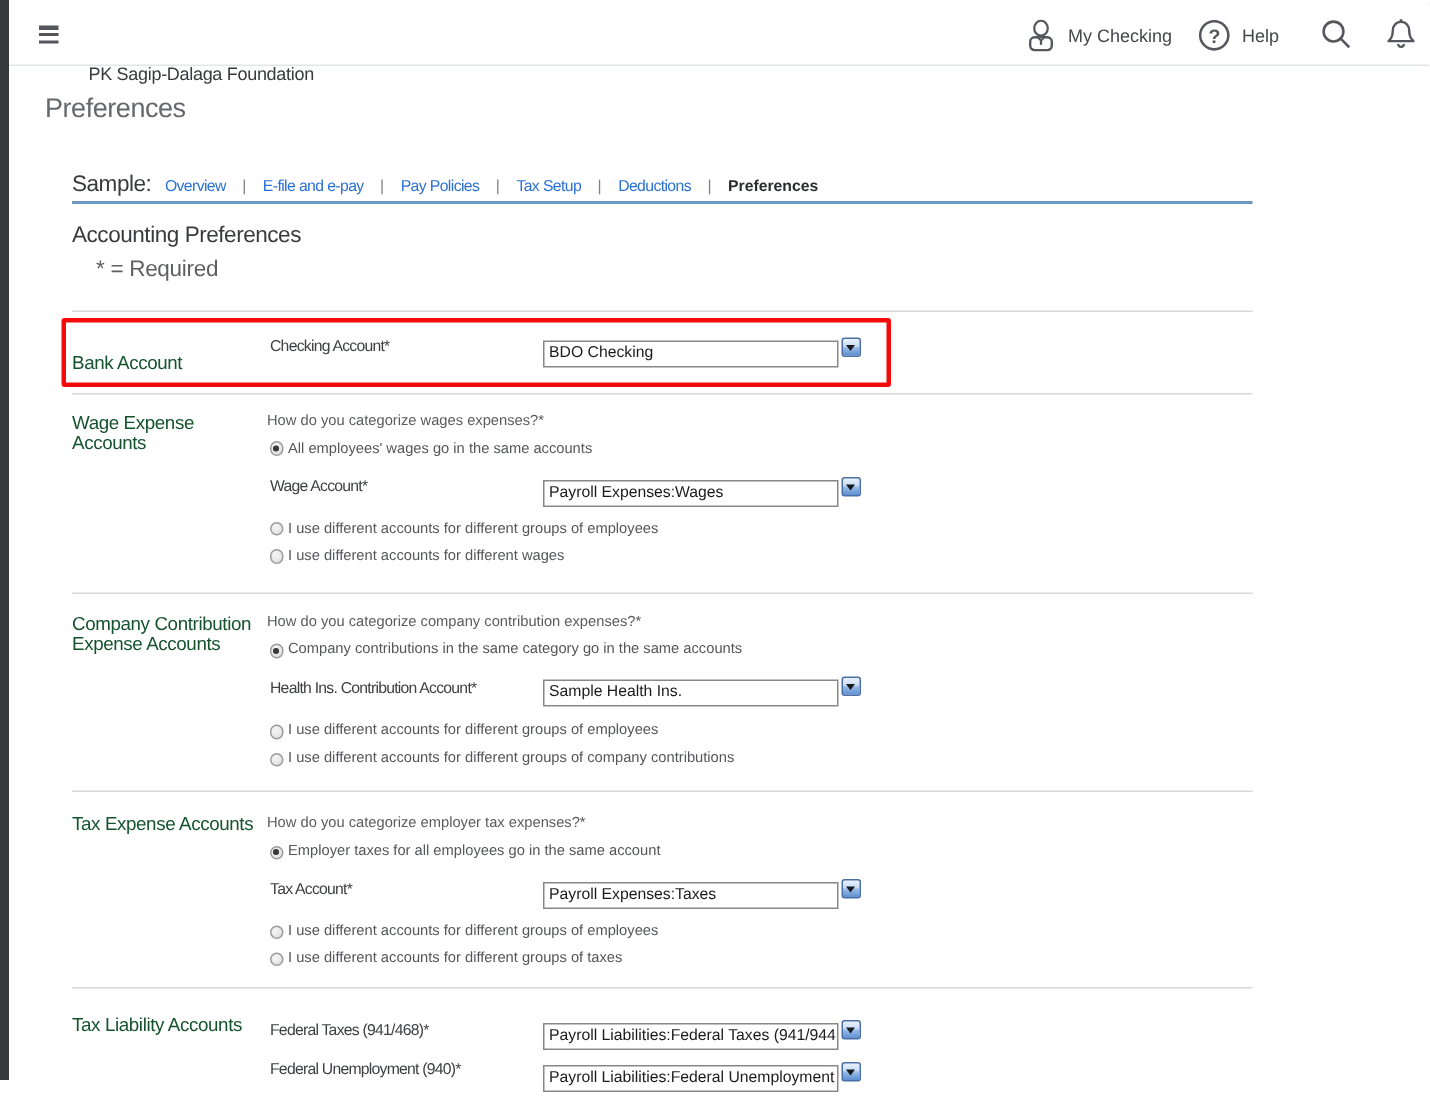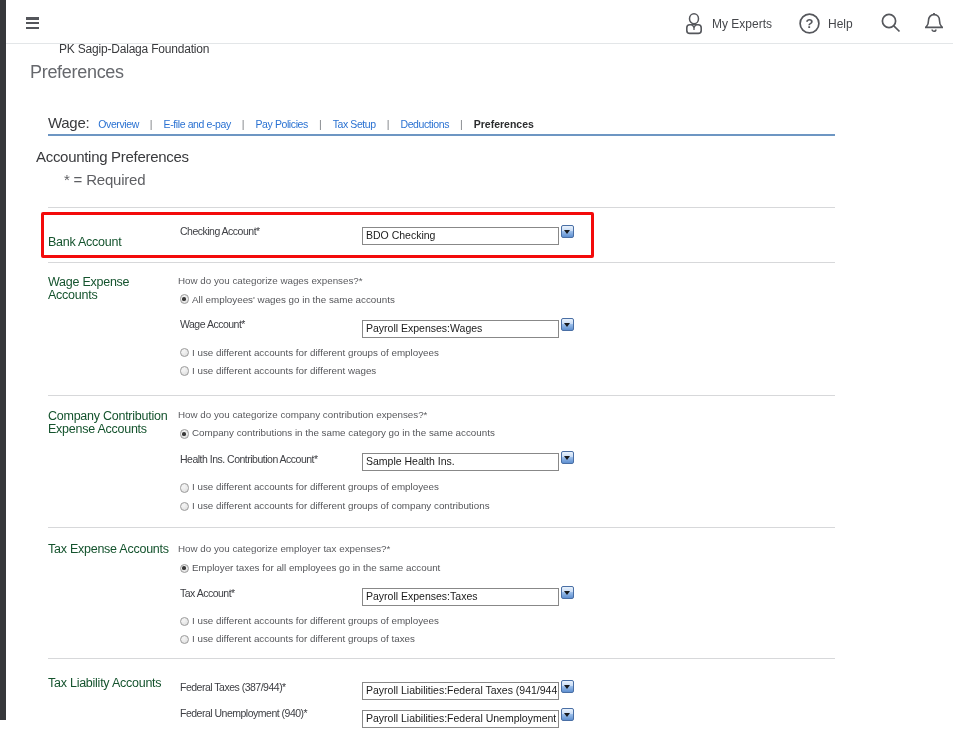--- a/index.html
+++ b/index.html
@@ -16,21 +16,21 @@
   #myexp{left:712px;top:16.5px;font-size:12px;color:#45474b;}
   #helptxt{left:828px;top:16.5px;font-size:12px;color:#45474b;}
   
   #h1{left:30px;top:62px;font-size:18px;color:#66686d;letter-spacing:-0.3px;}
   #setuprow{left:48px;top:113.5px;font-size:10.5px;}
   #setuprow .lbl{font-size:15px;color:#393a3d;margin-right:9px;letter-spacing:-0.3px;}
   #setuprow a{color:#2b72d2;text-decoration:none;letter-spacing:-0.4px;}
   #setuprow .sep{color:#7d8085;margin:0 11px;}
   #setuprow .cur{color:#2b2c2e;font-weight:bold;}
   #bluehr{left:48px;top:134px;width:787px;height:2px;background:#6d96c3;}
-  #acct{left:36px;top:148px;font-size:15px;color:#393a3d;letter-spacing:-0.3px;}
+  #acct{left:48px;top:148px;font-size:15px;color:#393a3d;letter-spacing:-0.3px;}
   #req{left:64px;top:171px;font-size:15px;color:#5e5f63;letter-spacing:-0.2px;}
   .ghr{left:48px;width:787px;height:1px;background:#d7d8da;}
   
   .slbl{left:48px;font-size:12.5px;color:#14532d;line-height:12.5px;letter-spacing:-0.25px;}
   
   .q{left:178px;font-size:9.8px;color:#5a5b5f;}
   .rtxt{left:192px;font-size:9.8px;color:#55565a;}
   .blbl{left:180px;font-size:10.5px;font-weight:normal;color:#3f4045;letter-spacing:-0.5px;}
   .radio{left:179.5px;width:7.5px;height:7.5px;border:1px solid #9b9b9b;border-radius:50%;
          background:radial-gradient(circle at 35% 30%, #f2f2f2 20%, #e2e2e2 75%, #d8d8d8 100%);}
@@ -58,21 +58,21 @@
   <div class="abs hamb" style="top:26.9px"></div>
   <div class="abs" id="coname">PK Sagip-Dalaga Foundation</div>
 
   <svg class="abs topicon" style="left:686px;top:13px" width="16" height="22" viewBox="0 0 16 22">
     <ellipse cx="8" cy="5.8" rx="4.5" ry="5" fill="none" stroke="#55575c" stroke-width="1.5"></ellipse>
     <rect x="0.8" y="11.8" width="14.4" height="8.6" rx="3" fill="none" stroke="#55575c" stroke-width="1.6"></rect>
     <path d="M5.8 11.9 L8 14.1 L10.2 11.9" fill="none" stroke="#55575c" stroke-width="1.3"></path>
     <path d="M8 14.1 v1.6" stroke="#55575c" stroke-width="1.5" fill="none"></path>
     <circle cx="8" cy="16.2" r="0.8" fill="#55575c"></circle>
   </svg>
-  <div class="abs" id="myexp">My Experts</div>
+  <div class="abs" id="myexp">My Checking</div>
 
   <svg class="abs topicon" style="left:799px;top:13px" width="21" height="21" viewBox="0 0 21 21">
     <circle cx="10.5" cy="10.5" r="9.4" fill="none" stroke="#55575c" stroke-width="1.7"></circle>
     <text x="10.6" y="15.4" font-size="13" font-family="Liberation Sans" fill="#55575c" text-anchor="middle" font-weight="bold">?</text>
   </svg>
   <div class="abs" id="helptxt">Help</div>
 
   <svg class="abs topicon" style="left:880px;top:12px" width="22" height="22" viewBox="0 0 22 22">
     <circle cx="9" cy="9" r="6.6" fill="none" stroke="#55575c" stroke-width="1.7"></circle>
     <path d="M13.8 13.8 L19.5 19.5" stroke="#55575c" stroke-width="1.7"></path>
@@ -80,21 +80,21 @@
 
   <svg class="abs topicon" style="left:925px;top:12px" width="18" height="21" viewBox="0 0 18 21">
     <path d="M9 2.6 v-1.7" fill="none" stroke="#55575c" stroke-width="1.8"></path>
     <path d="M9 2.6 c3.4 0 5.5 2.7 5.5 5.9 c0 3.7 0.9 4.9 2 6 l0.9 0.9 h-16.8 l0.9 -0.9 c1.1 -1.1 2 -2.3 2 -6 c0 -3.2 2.1 -5.9 5.5 -5.9 z" fill="none" stroke="#55575c" stroke-width="1.6"></path>
     <path d="M7.1 17.4 a1.9 1.9 0 0 0 3.8 0" fill="none" stroke="#55575c" stroke-width="1.5"></path>
   </svg>
 
   <div class="abs" id="h1">Preferences</div>
 
   <div class="abs" id="setuprow">
-    <span class="lbl">Wage:</span><a>Overview</a><span class="sep">|</span><a>E-file and e-pay</a><span class="sep">|</span><a>Pay Policies</a><span class="sep">|</span><a>Tax Setup</a><span class="sep">|</span><a>Deductions</a><span class="sep">|</span><span class="cur">Preferences</span>
+    <span class="lbl">Sample:</span><a>Overview</a><span class="sep">|</span><a>E-file and e-pay</a><span class="sep">|</span><a>Pay Policies</a><span class="sep">|</span><a>Tax Setup</a><span class="sep">|</span><a>Deductions</a><span class="sep">|</span><span class="cur">Preferences</span>
   </div>
   <div class="abs" id="bluehr"></div>
 
   <div class="abs" id="acct">Accounting Preferences</div>
   <div class="abs" id="req">* = Required</div>
 
   <div class="abs ghr" style="top:207px"></div>
 
   <div class="abs" id="redbox"></div>
   <div class="abs slbl" style="top:236px">Bank Account</div>
@@ -148,21 +148,21 @@
     <div class="btn"></div>
   </div>
   <div class="abs radio" style="top:616.5px"></div>
   <div class="abs rtxt" style="top:615px">I use different accounts for different groups of employees</div>
   <div class="abs radio" style="top:634.5px"></div>
   <div class="abs rtxt" style="top:633px">I use different accounts for different groups of taxes</div>
 
   <div class="abs ghr" style="top:658px"></div>
 
   <div class="abs slbl" style="top:677px">Tax Liability Accounts</div>
-  <div class="abs blbl" style="top:681px">Federal Taxes (387/944)*</div>
+  <div class="abs blbl" style="top:681px">Federal Taxes (941/468)*</div>
   <div class="abs fld" style="top:682px">
     <div class="inp">Payroll Liabilities:Federal Taxes (941/944</div>
     <div class="btn"></div>
   </div>
   <div class="abs blbl" style="top:707px">Federal Unemployment (940)*</div>
   <div class="abs fld" style="top:710px">
     <div class="inp">Payroll Liabilities:Federal Unemployment</div>
     <div class="btn"></div>
   </div>
 

